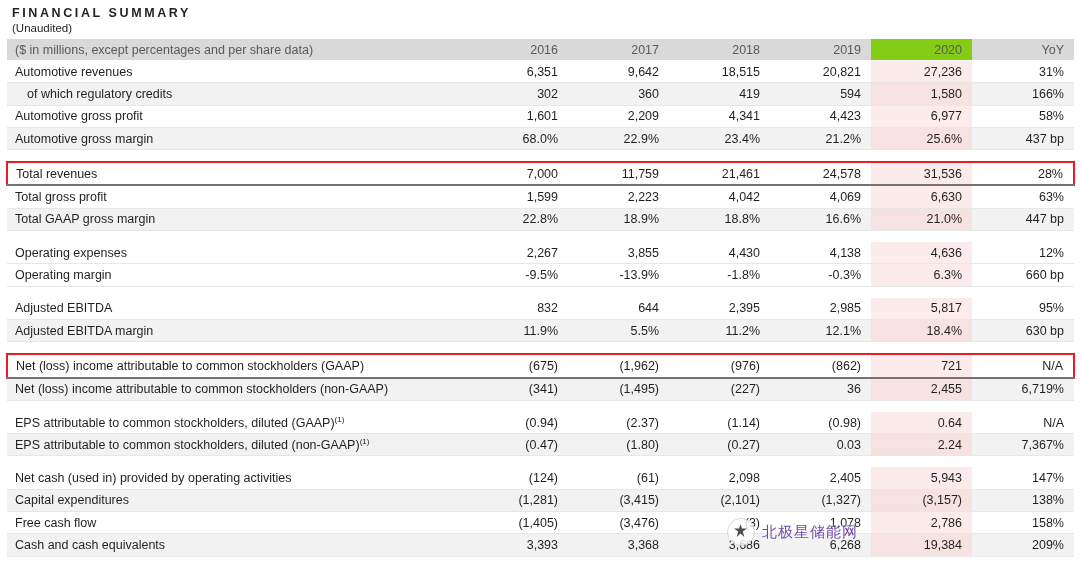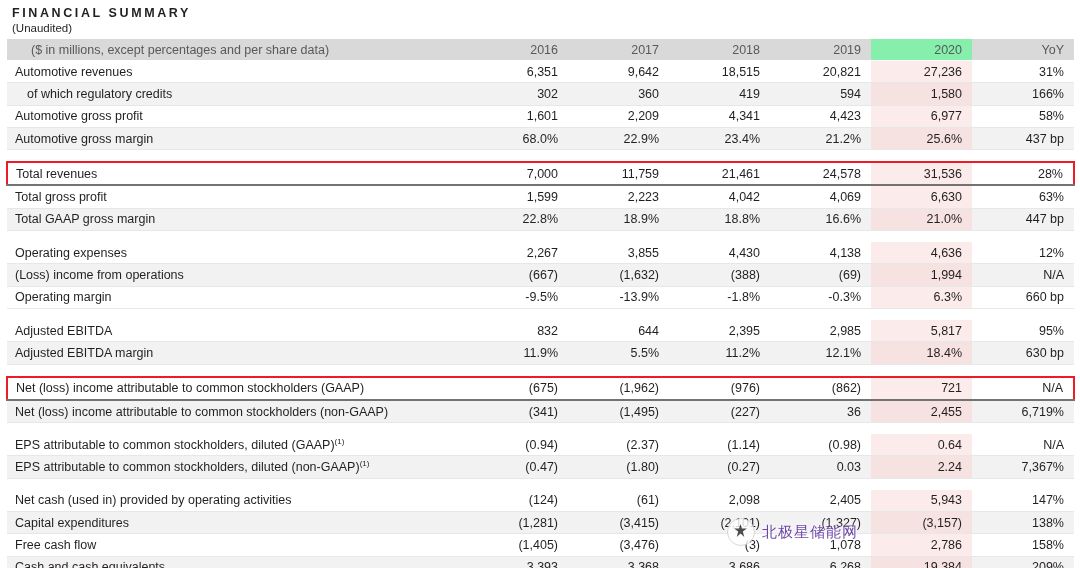--- a/index.html
+++ b/index.html
@@ -55,25 +55,25 @@
     font-weight: normal;
     font-size: 12.5px;
     height: 21px;
     padding: 0 10px 0 6px;
     border-bottom: 1px solid #ffffff;
     text-align: right;
     vertical-align: middle;
   }
   thead th.label-head {
     text-align: left;
-    padding-left: 24px;
+    padding-left: 8px;
     color: #58595b;
   }
   thead th.col-2020 {
-    background: #86efac;
+    background: #84cc16;
     padding-left: 44px;
   }
   tbody td {
     height: 21.3px;
     padding: 0 10px 0 6px;
     text-align: right;
     vertical-align: middle;
     border-bottom: 1px solid #e6e7e8;
     white-space: nowrap;
   }
@@ -255,29 +255,20 @@
         </tr>
         <tr class="">
           <td class="label first">Operating expenses</td>
           <td class="">2,267</td>
           <td class="">3,855</td>
           <td class="">4,430</td>
           <td class="">4,138</td>
           <td class="c2020">4,636</td>
           <td class="last">12%</td>
         </tr>
-        <tr class="shade">
-          <td class="label first">(Loss) income from operations</td>
-          <td class="">(667)</td>
-          <td class="">(1,632)</td>
-          <td class="">(388)</td>
-          <td class="">(69)</td>
-          <td class="c2020">1,994</td>
-          <td class="last">N/A</td>
-        </tr>
         <tr class="">
           <td class="label first">Operating margin</td>
           <td class="">-9.5%</td>
           <td class="">-13.9%</td>
           <td class="">-1.8%</td>
           <td class="">-0.3%</td>
           <td class="c2020">6.3%</td>
           <td class="last">660 bp</td>
         </tr>
         <tr class="spacer">

